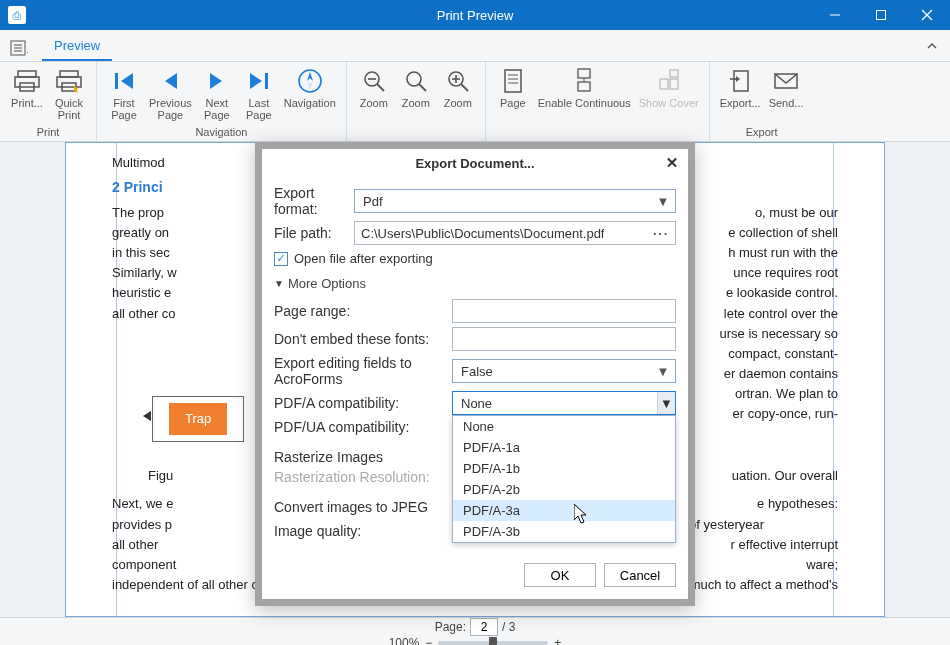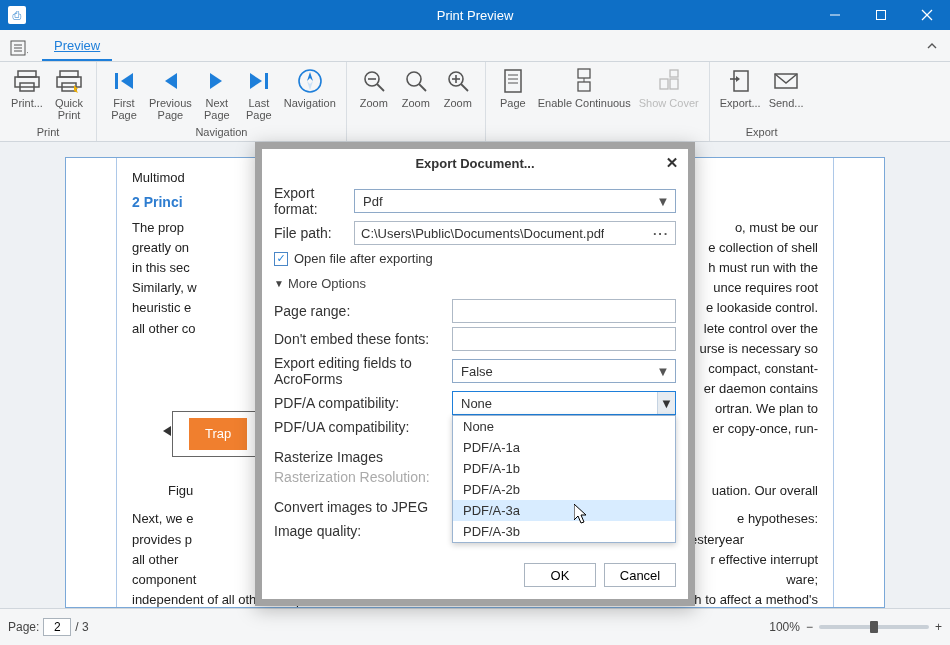--- a/index.html
+++ b/index.html
@@ -6,39 +6,39 @@
   body { font-family: "Segoe UI", Tahoma, sans-serif; font-size: 13px; color: #333; background: #000; overflow: hidden; }
   .window { width: 950px; height: 645px; background: #fff; display: flex; flex-direction: column; position: relative; }
   .titlebar { height: 30px; background: #0e6fc6; color: #fff; display: flex; align-items: center; justify-content: space-between; padding: 0 0 0 8px; }
   .titlebar .left { display: flex; align-items: center; }
   .titlebar .app-icon { width: 18px; height: 18px; background: #fff; border-radius: 2px; margin-right: 8px; display: inline-flex; align-items: center; justify-content: center; font-size: 11px; color: #0e6fc6; }
   .titlebar .title { position: absolute; left: 50%; transform: translateX(-50%); font-size: 13px; }
   .titlebar .controls { display: flex; }
   .titlebar .controls .btn { width: 46px; height: 30px; display: flex; align-items: center; justify-content: center; cursor: pointer; }
   .tabstrip { height: 32px; background: #f5f6f7; border-bottom: 1px solid #d0d6dc; display: flex; align-items: flex-end; padding: 0 6px; position: relative; }
   .tabstrip .file-btn { width: 26px; height: 26px; display: flex; align-items: center; justify-content: center; margin-right: 10px; cursor: pointer; }
-  .tabstrip .tab { padding: 6px 12px; font-size: 13px; color: #1e7fda; border-bottom: 2px solid #1e7fda; text-decoration: underline; }
+  .tabstrip .tab { padding: 6px 12px; font-size: 13px; color: #1e7fda; border-bottom: 2px solid #1e7fda; }
   .tabstrip .caret-up { position: absolute; right: 10px; top: 8px; width: 16px; height: 16px; display: flex; align-items: center; justify-content: center; cursor: pointer; color: #555; }
   .ribbon { height: 80px; background: #f5f6f7; border-bottom: 1px solid #d0d6dc; display: flex; }
   .ribbon-group { display: flex; flex-direction: column; border-right: 1px solid #d9dee3; padding: 2px 6px 1px 6px; }
   .ribbon-group .items { display: flex; flex: 1; align-items: flex-start; }
   .ribbon-group .label { font-size: 11px; color: #555; text-align: center; padding-bottom: 2px; }
   .ribbon-btn { display: flex; flex-direction: column; align-items: center; justify-content: flex-start; padding: 2px 4px; min-width: 42px; cursor: pointer; color: #555; }
   .ribbon-btn.disabled { color: #bbb; cursor: default; }
   .ribbon-btn .icon { width: 30px; height: 30px; display: flex; align-items: center; justify-content: center; margin-bottom: 1px; }
   .ribbon-btn .lbl { font-size: 11px; text-align: center; line-height: 1.1; }
   .workspace { flex: 1; background: #eef1f4; overflow: hidden; position: relative; display: flex; justify-content: center; }
-  .page { width: 820px; background: #fff; border: 1px solid #7aa8d8; margin-top: 15px; position: relative; padding: 10px 44px; }
+  .page { width: 820px; background: #fff; border: 1px solid #7aa8d8; margin-top: 0; position: relative; padding: 10px 24px; }
   .page-margin { position: absolute; top: 0; left: 50px; right: 50px; border-left: 1px solid #adc8e8; border-right: 1px solid #adc8e8; height: 100%; pointer-events: none; }
   .doc-text { font-size: 13px; color: #222; line-height: 1.55; text-align: justify; }
   .doc-heading { color: #2e7dd0; font-weight: bold; font-size: 14px; margin: 4px 0; }
   .doc-fig { display: inline-block; border: 1px solid #666; padding: 6px 16px; margin: 12px 0 6px 40px; position: relative; }
   .doc-fig .trap { background: #f07f2e; color: #fff; padding: 6px 16px; font-size: 13px; display: inline-block; }
   .doc-fig .arrow { position: absolute; left: -10px; top: 14px; border-top: 5px solid transparent; border-bottom: 5px solid transparent; border-right: 8px solid #333; }
-  .statusbar { height: 37px; background: #f5f6f7; border-top: 1px solid #d0d6dc; display: flex; align-items: center; justify-content: space-between; padding: 0 8px; font-size: 12px; color: #444; }
+  .statusbar { height: 28px; background: #f5f6f7; border-top: 1px solid #d0d6dc; display: flex; align-items: center; justify-content: space-between; padding: 0 8px; font-size: 12px; color: #444; flex-direction: column; }
   .statusbar .pg { display: flex; align-items: center; gap: 4px; }
   .statusbar .pg input { width: 28px; height: 18px; border: 1px solid #aab3bc; text-align: center; font-size: 12px; }
   .statusbar .zoom { display: flex; align-items: center; gap: 6px; }
   .statusbar .slider { width: 110px; height: 4px; background: #c9d0d7; position: relative; border-radius: 2px; }
   .statusbar .slider .thumb { position: absolute; left: 50%; top: -4px; width: 8px; height: 12px; background: #555; border-radius: 1px; transform: translateX(-50%); }
   .modal-overlay { position: absolute; top: 142px; left: 255px; width: 440px; background: #fff; border: 7px solid #a3a3a3; box-shadow: 0 4px 18px rgba(0,0,0,0.25); z-index: 50; }
   .modal-title { height: 28px; display: flex; align-items: center; justify-content: center; position: relative; font-weight: 600; font-size: 13px; color: #333; }
   .modal-title .close { position: absolute; right: 6px; top: 4px; width: 20px; height: 20px; display: flex; align-items: center; justify-content: center; cursor: pointer; font-size: 15px; }
   .modal-body { padding: 4px 12px 8px 12px; }
   .form-row { display: flex; align-items: center; margin: 4px 0; }

